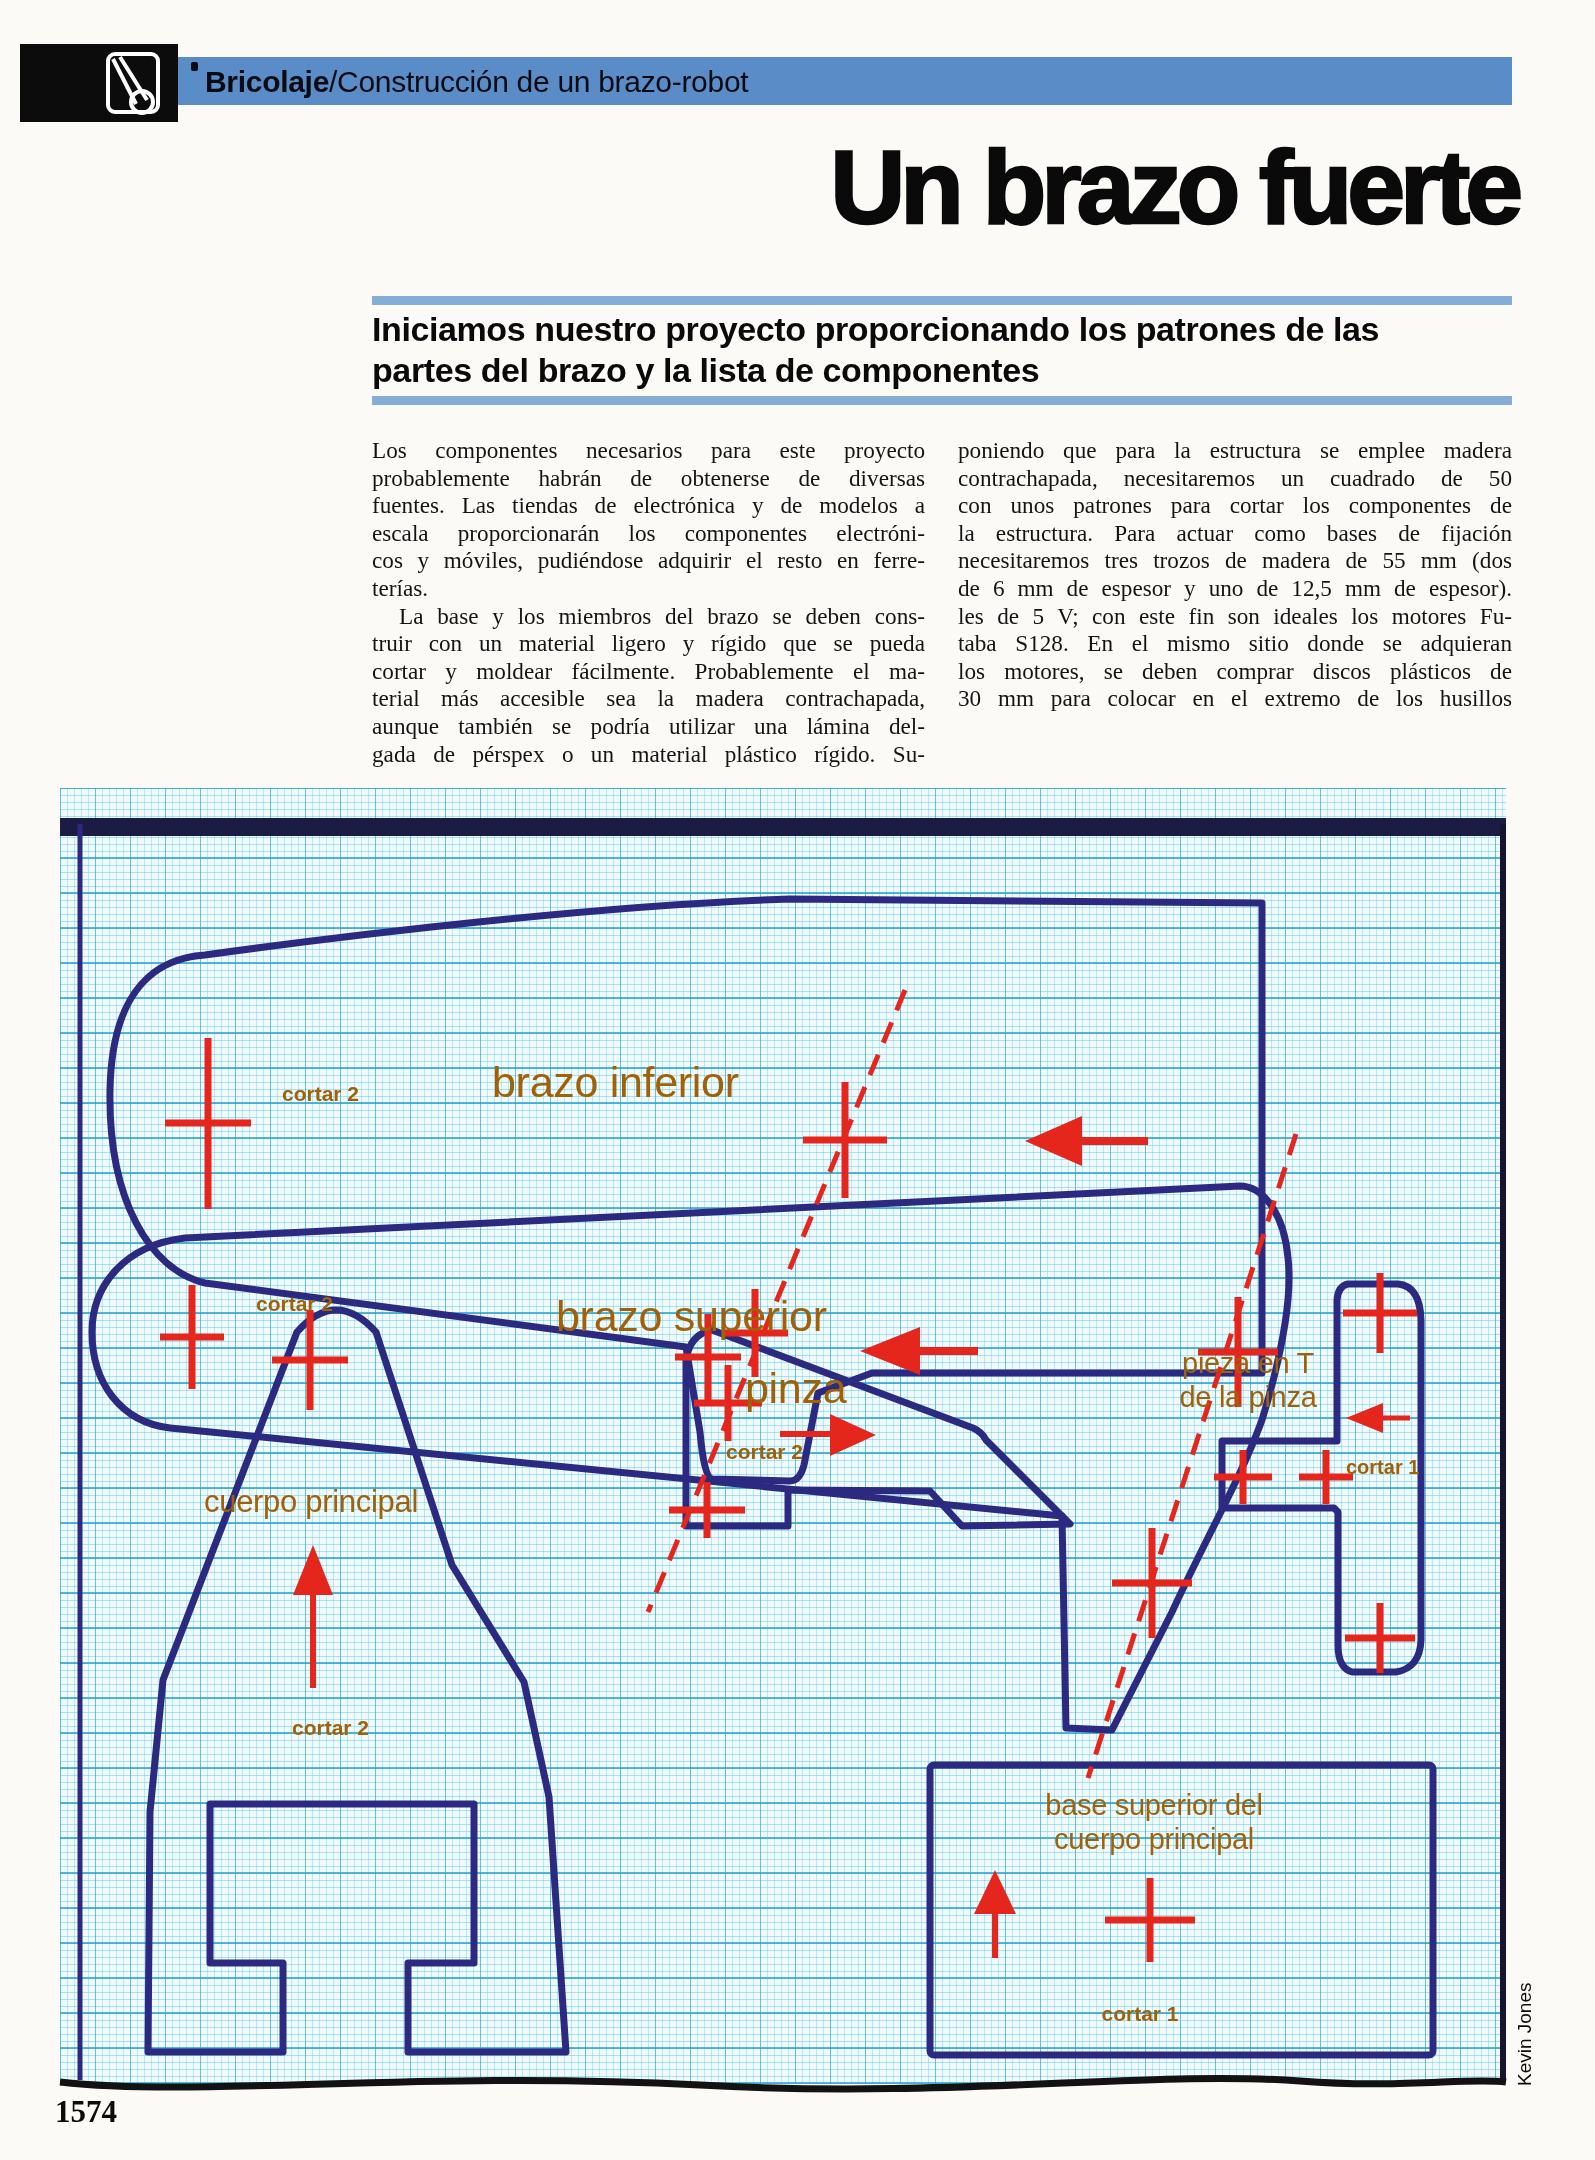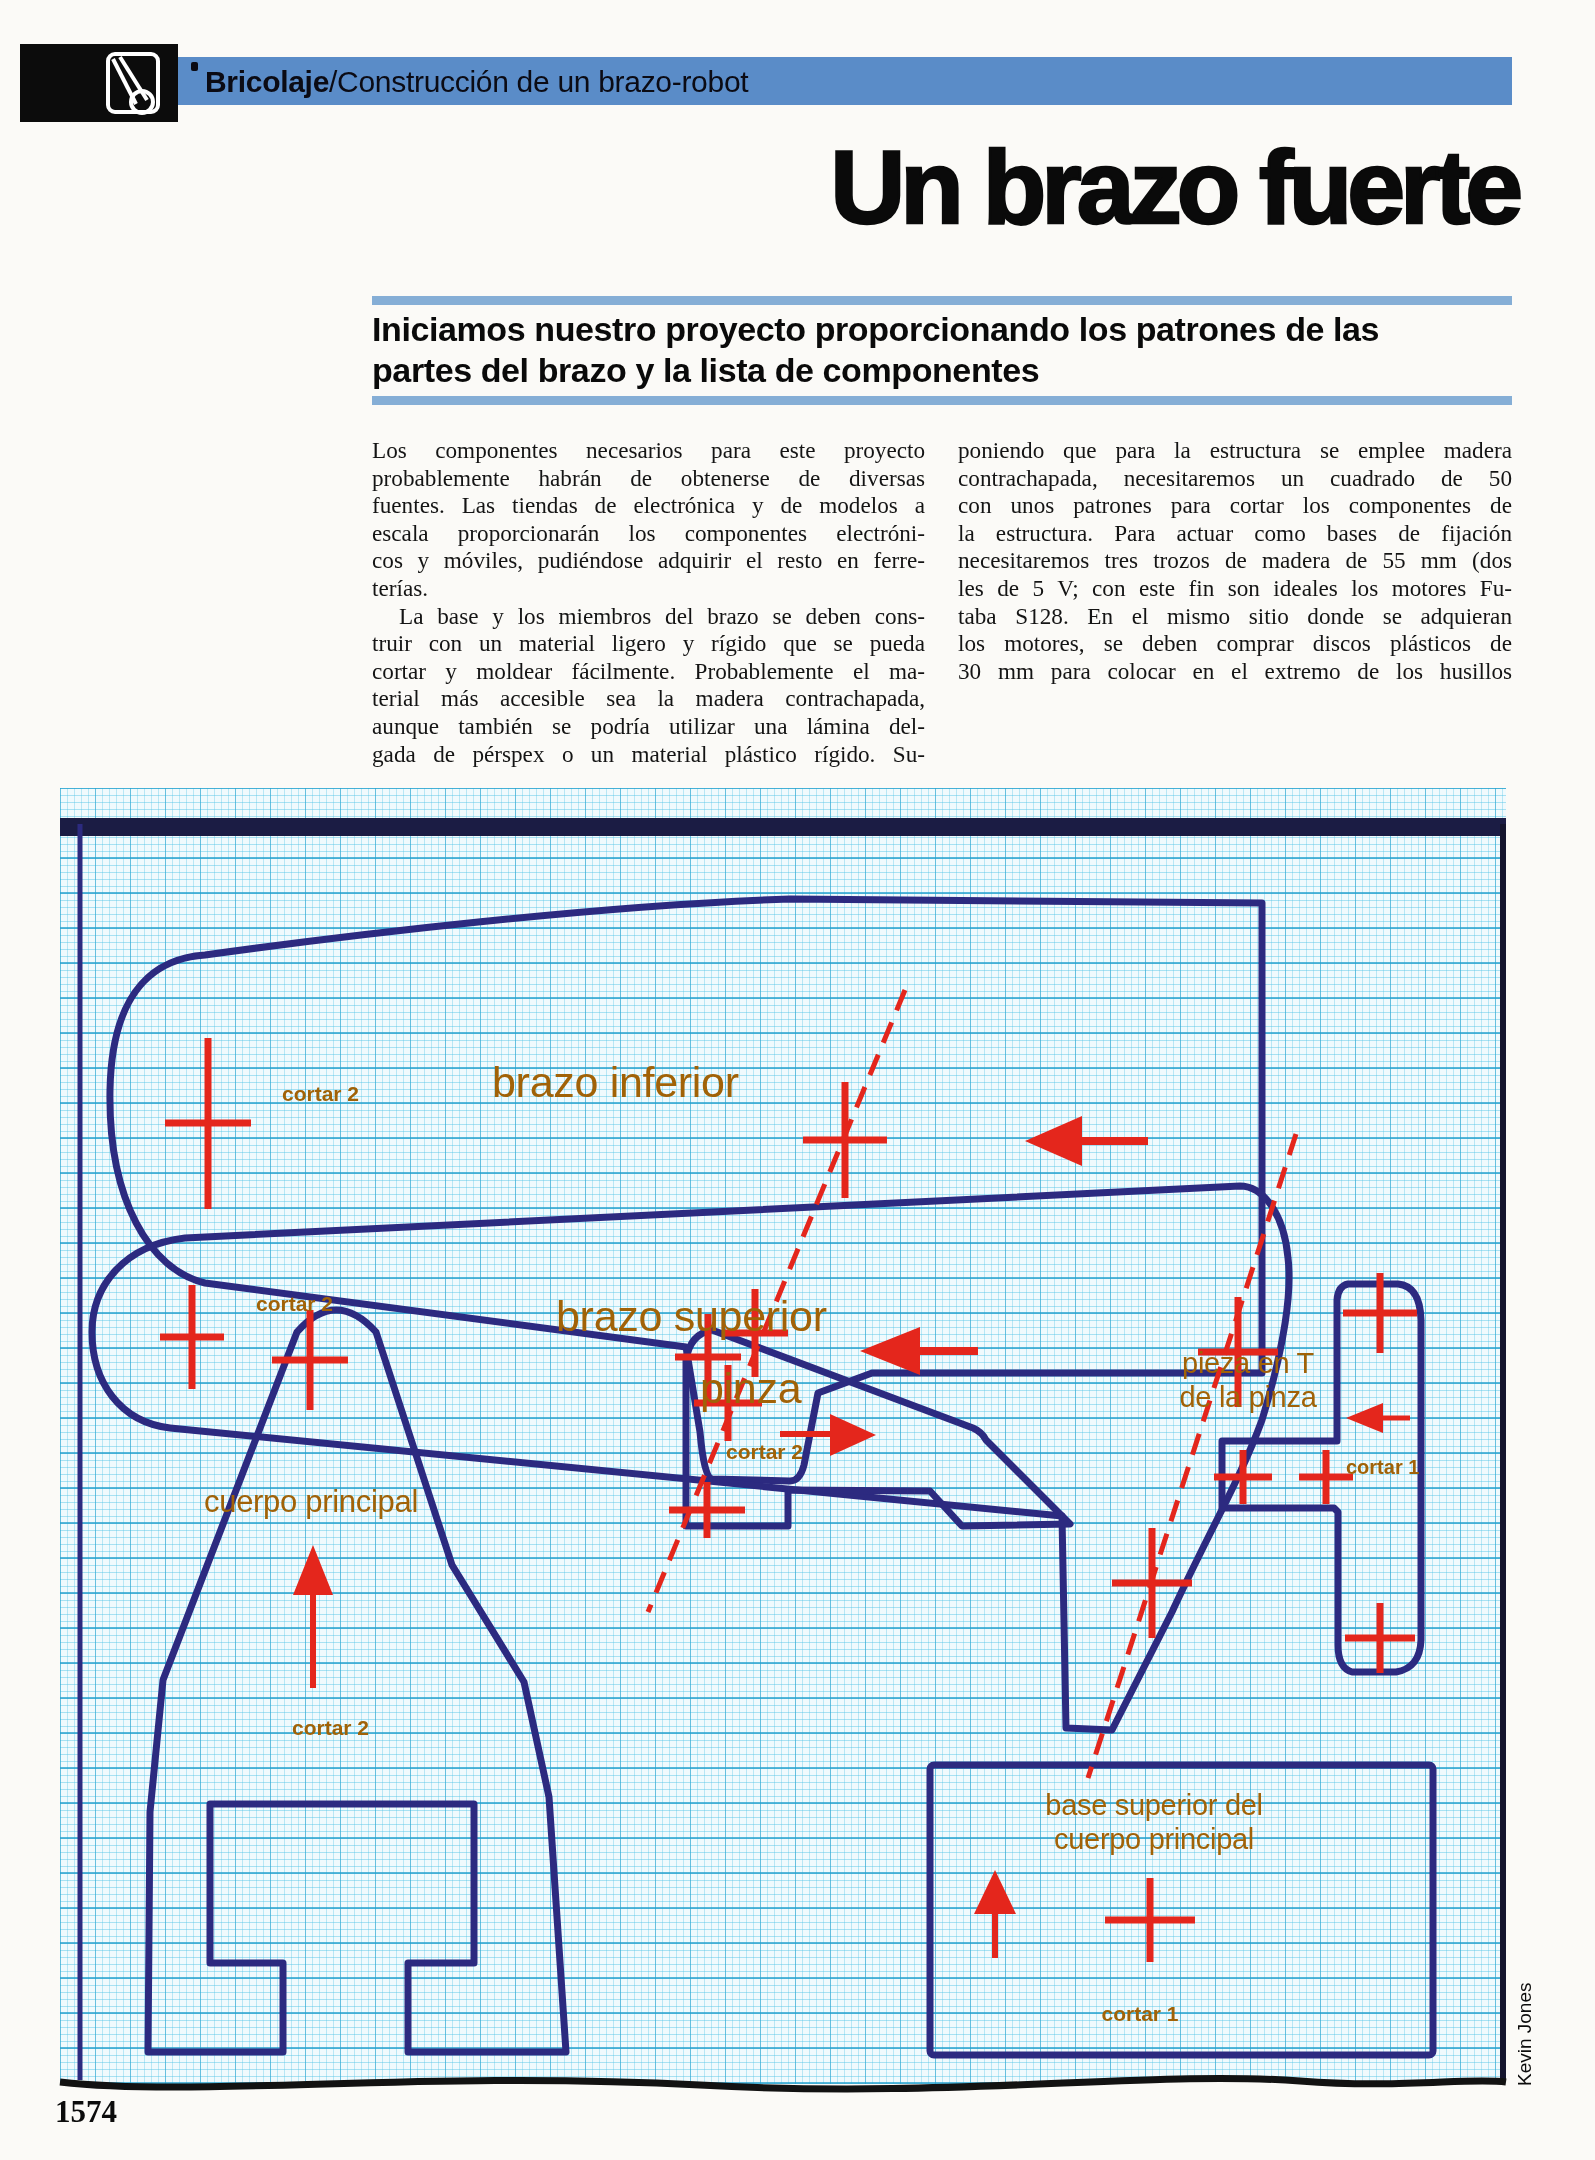--- a/index.html
+++ b/index.html
@@ -63,21 +63,21 @@
   .dname{font-size:43px;letter-spacing:-.3px;}
   .dcut{font-size:21px;font-weight:bold;}
   .dcenter{text-align:center;white-space:normal;}
 
   .lbl-bi-cut{left:282px;top:1082px;}
   .lbl-bi-name{left:492px;top:1058px;}
   .lbl-bs-cut{left:256px;top:1292px;}
   .lbl-bs-name{left:556px;top:1292px;}
   .lbl-cp-name{left:204px;top:1484px;font-size:31px;}
   .lbl-cp-cut{left:292px;top:1716px;}
-  .lbl-pz-name{left:700px;top:1364px;}
+  .lbl-pz-name{left:745px;top:1364px;}
   .lbl-pz-cut{left:726px;top:1440px;}
   .lbl-t-name{left:1150px;top:1346px;width:196px;font-size:29px;line-height:34px;}
   .lbl-t-cut{left:1346px;top:1456px;font-size:20px;}
   .lbl-base-name{left:1008px;top:1788px;width:292px;font-size:29px;line-height:34px;}
   .lbl-base-cut{left:1070px;top:2002px;width:140px;text-align:center;}
 
   
   .page-number{
     left:55px;top:2094px;font-family:"Liberation Serif",serif;
     font-size:31px;font-weight:bold;color:#0c0c0c;
@@ -124,20 +124,21 @@
     <div class="bl">terial más accesible sea la madera contrachapada,</div>
     <div class="bl">aunque también se podría utilizar una lámina del-</div>
     <div class="bl">gada de pérspex o un material plástico rígido. Su-</div>
   </div>
 <div class="abs col col-right">
     <div class="bl">poniendo que para la estructura se emplee madera</div>
     <div class="bl">contrachapada, necesitaremos un cuadrado de 50</div>
     <div class="bl">con unos patrones para cortar los componentes de</div>
     <div class="bl">la estructura. Para actuar como bases de fijación</div>
     <div class="bl">necesitaremos tres trozos de madera de 55 mm (dos</div>
+    <div class="bl">de 6 mm de espesor y uno de 12,5 mm de espesor).</div>
     <div class="bl">les de 5 V; con este fin son ideales los motores Fu-</div>
     <div class="bl">taba S128. En el mismo sitio donde se adquieran</div>
     <div class="bl">los motores, se deben comprar discos plásticos de</div>
     <div class="bl">30 mm para colocar en el extremo de los husillos</div>
   </div>
 
 <div class="abs panel"></div>
 
 <svg class="abs overlay" viewBox="0 0 1595 2160">
 

